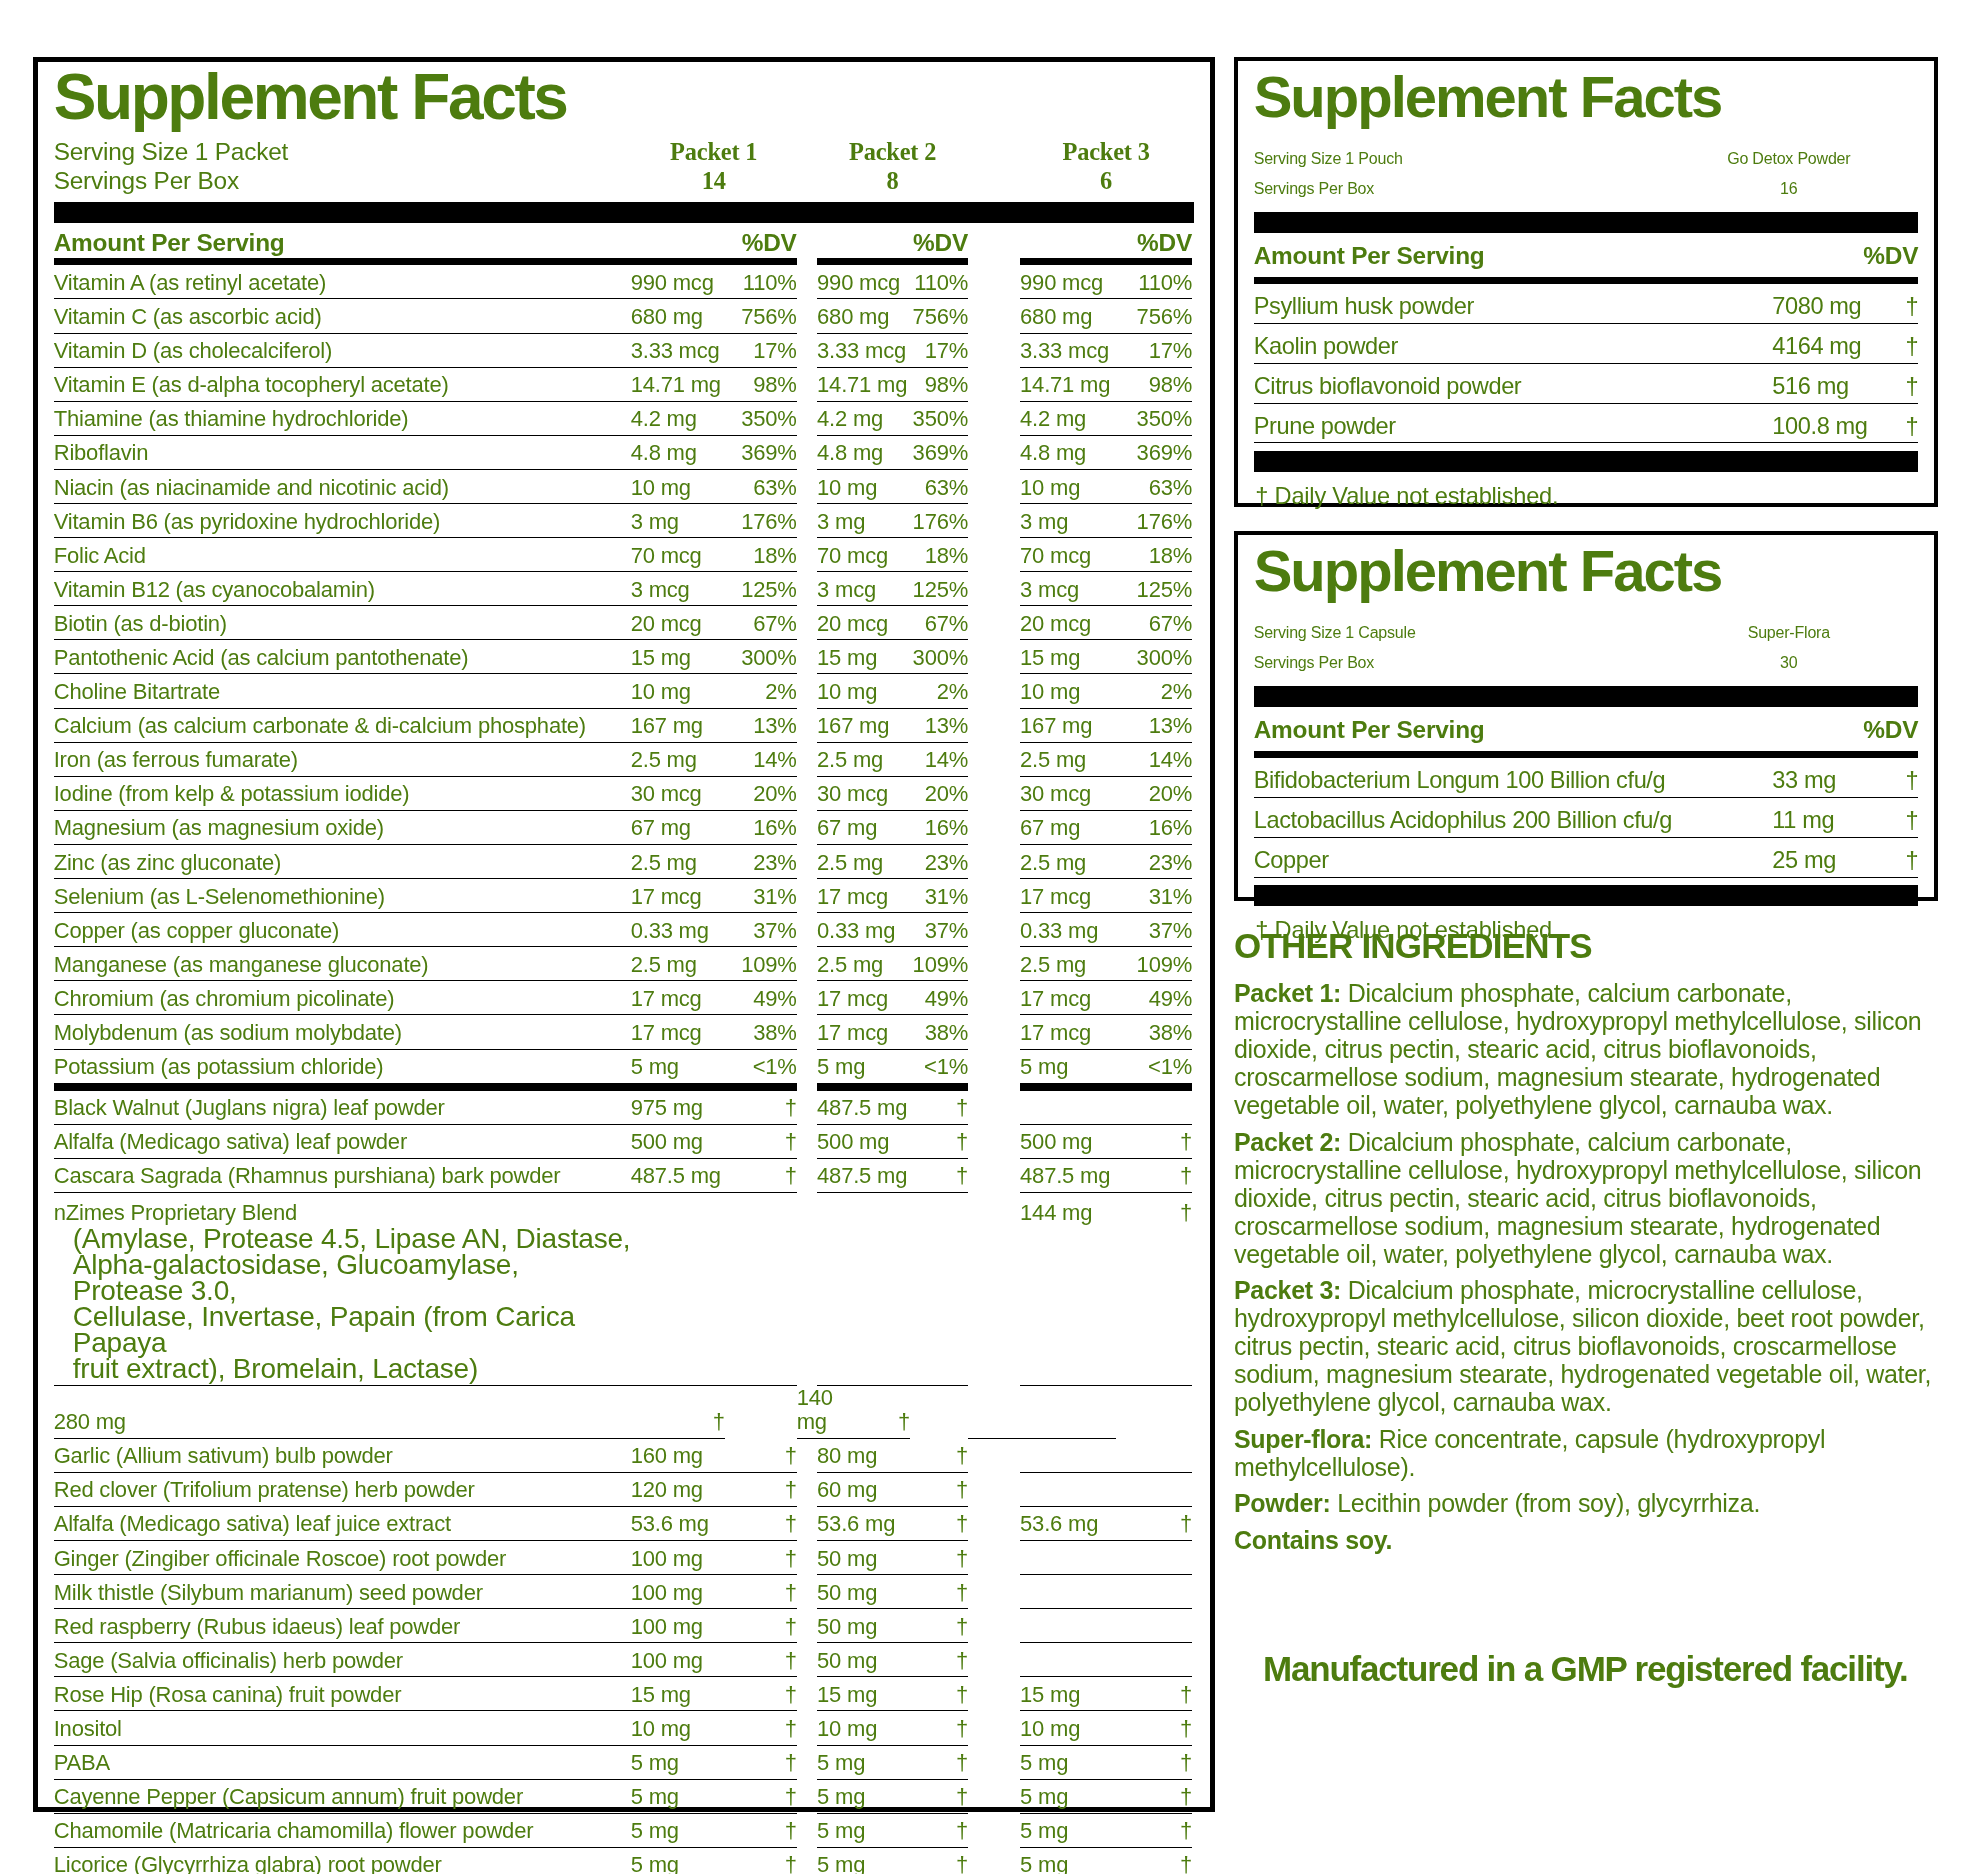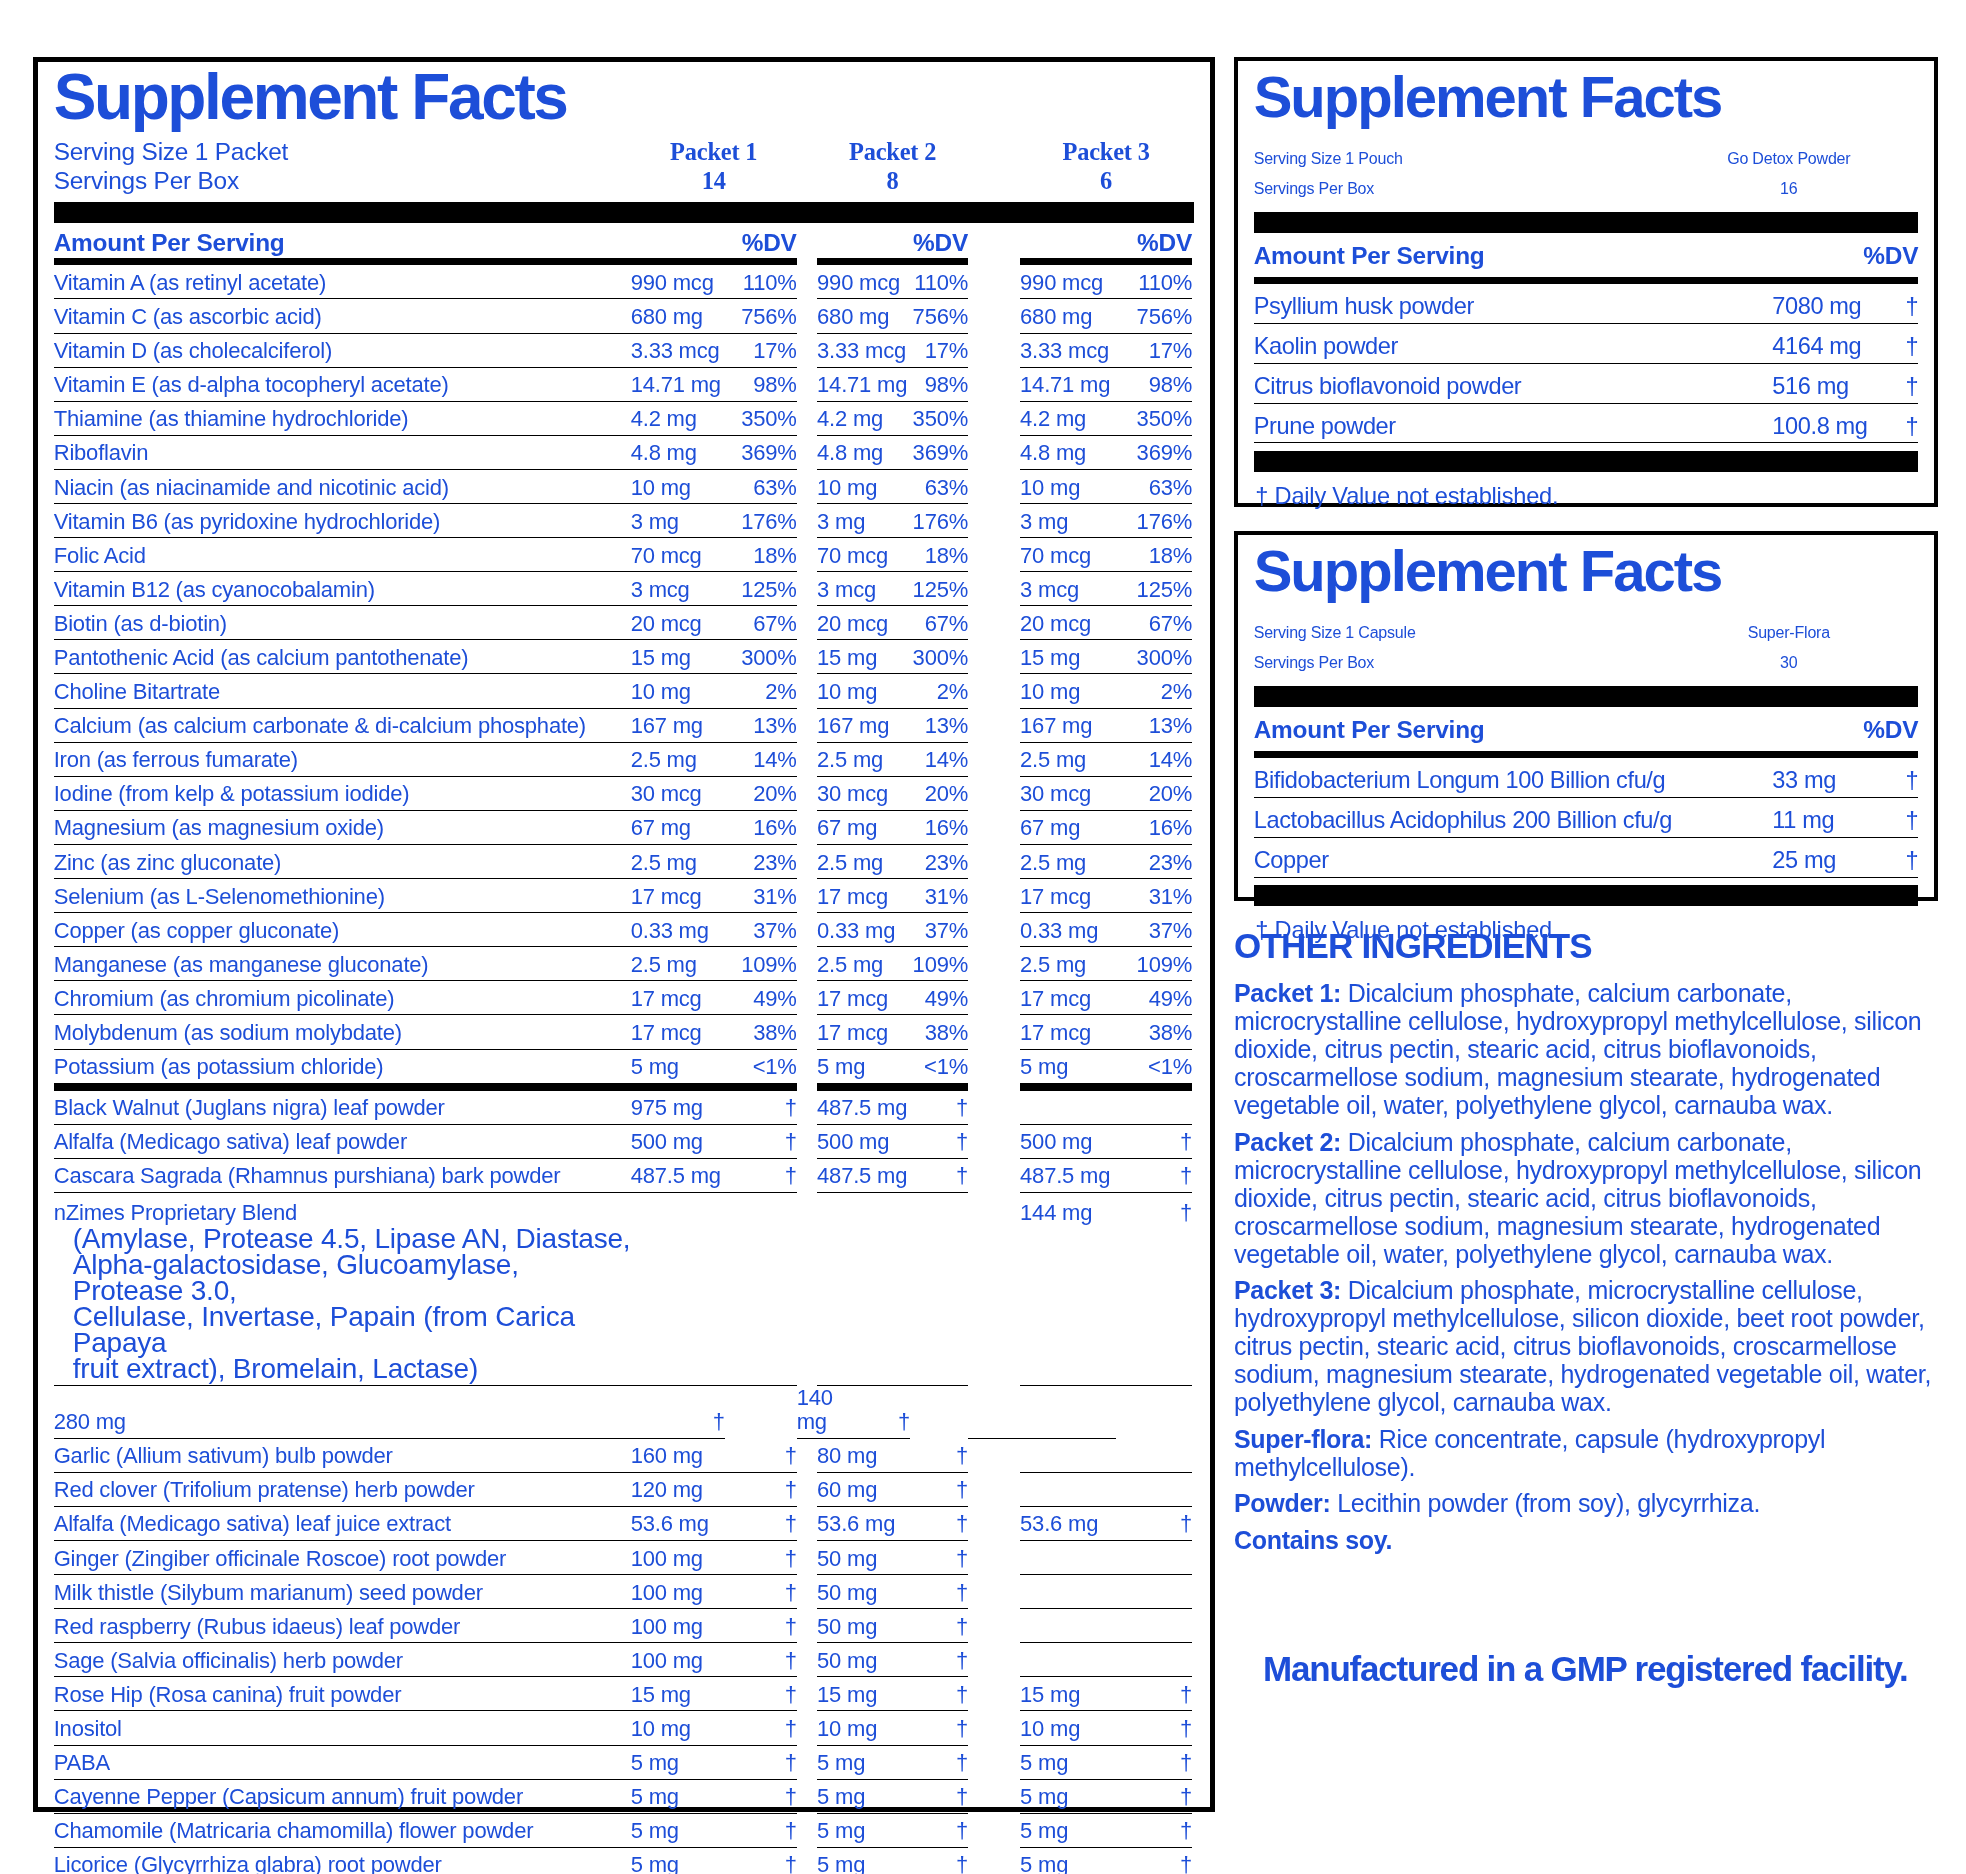--- a/index.html
+++ b/index.html
@@ -1,16 +1,16 @@
 <!DOCTYPE html>
 <html style="font-size:12.6px"><head>
 <meta charset="utf-8">
 <style>
   html,body{margin:0;padding:0;background:#fff;}
-  .canvas{position:relative;width:1966px;height:1874px;background:#fff;color:#1d4ed8;
+  .canvas{position:relative;width:1966px;height:1874px;background:#fff;color:#4d7c0f;
           font-family:"Liberation Sans","DejaVu Sans",sans-serif;letter-spacing:-0.2px;overflow:hidden;}
   .panel{position:absolute;background:#fff;box-sizing:border-box;border:5.5px solid #000;}
 
   
   .panel.main{left:33px;top:57px;width:1182px;height:1755px;padding:1.6px 15.7px 9.4px 15.7px;}
   h1.sftitle{margin:1.6px 0 6.3px 0;font-size:64px;font-weight:bold;letter-spacing:-2.4px;white-space:nowrap;line-height:1.02;}
   .rp h1.sftitle{font-size:58px;letter-spacing:-2px;margin:3.1px 0 17.3px 0;}
 
   .tgrid{display:grid;grid-template-columns:577px 94px 72px 20.4px 93px 58px 52px 96px 76px;}
   .hrow{line-height:29px;font-size:24.4px;}

